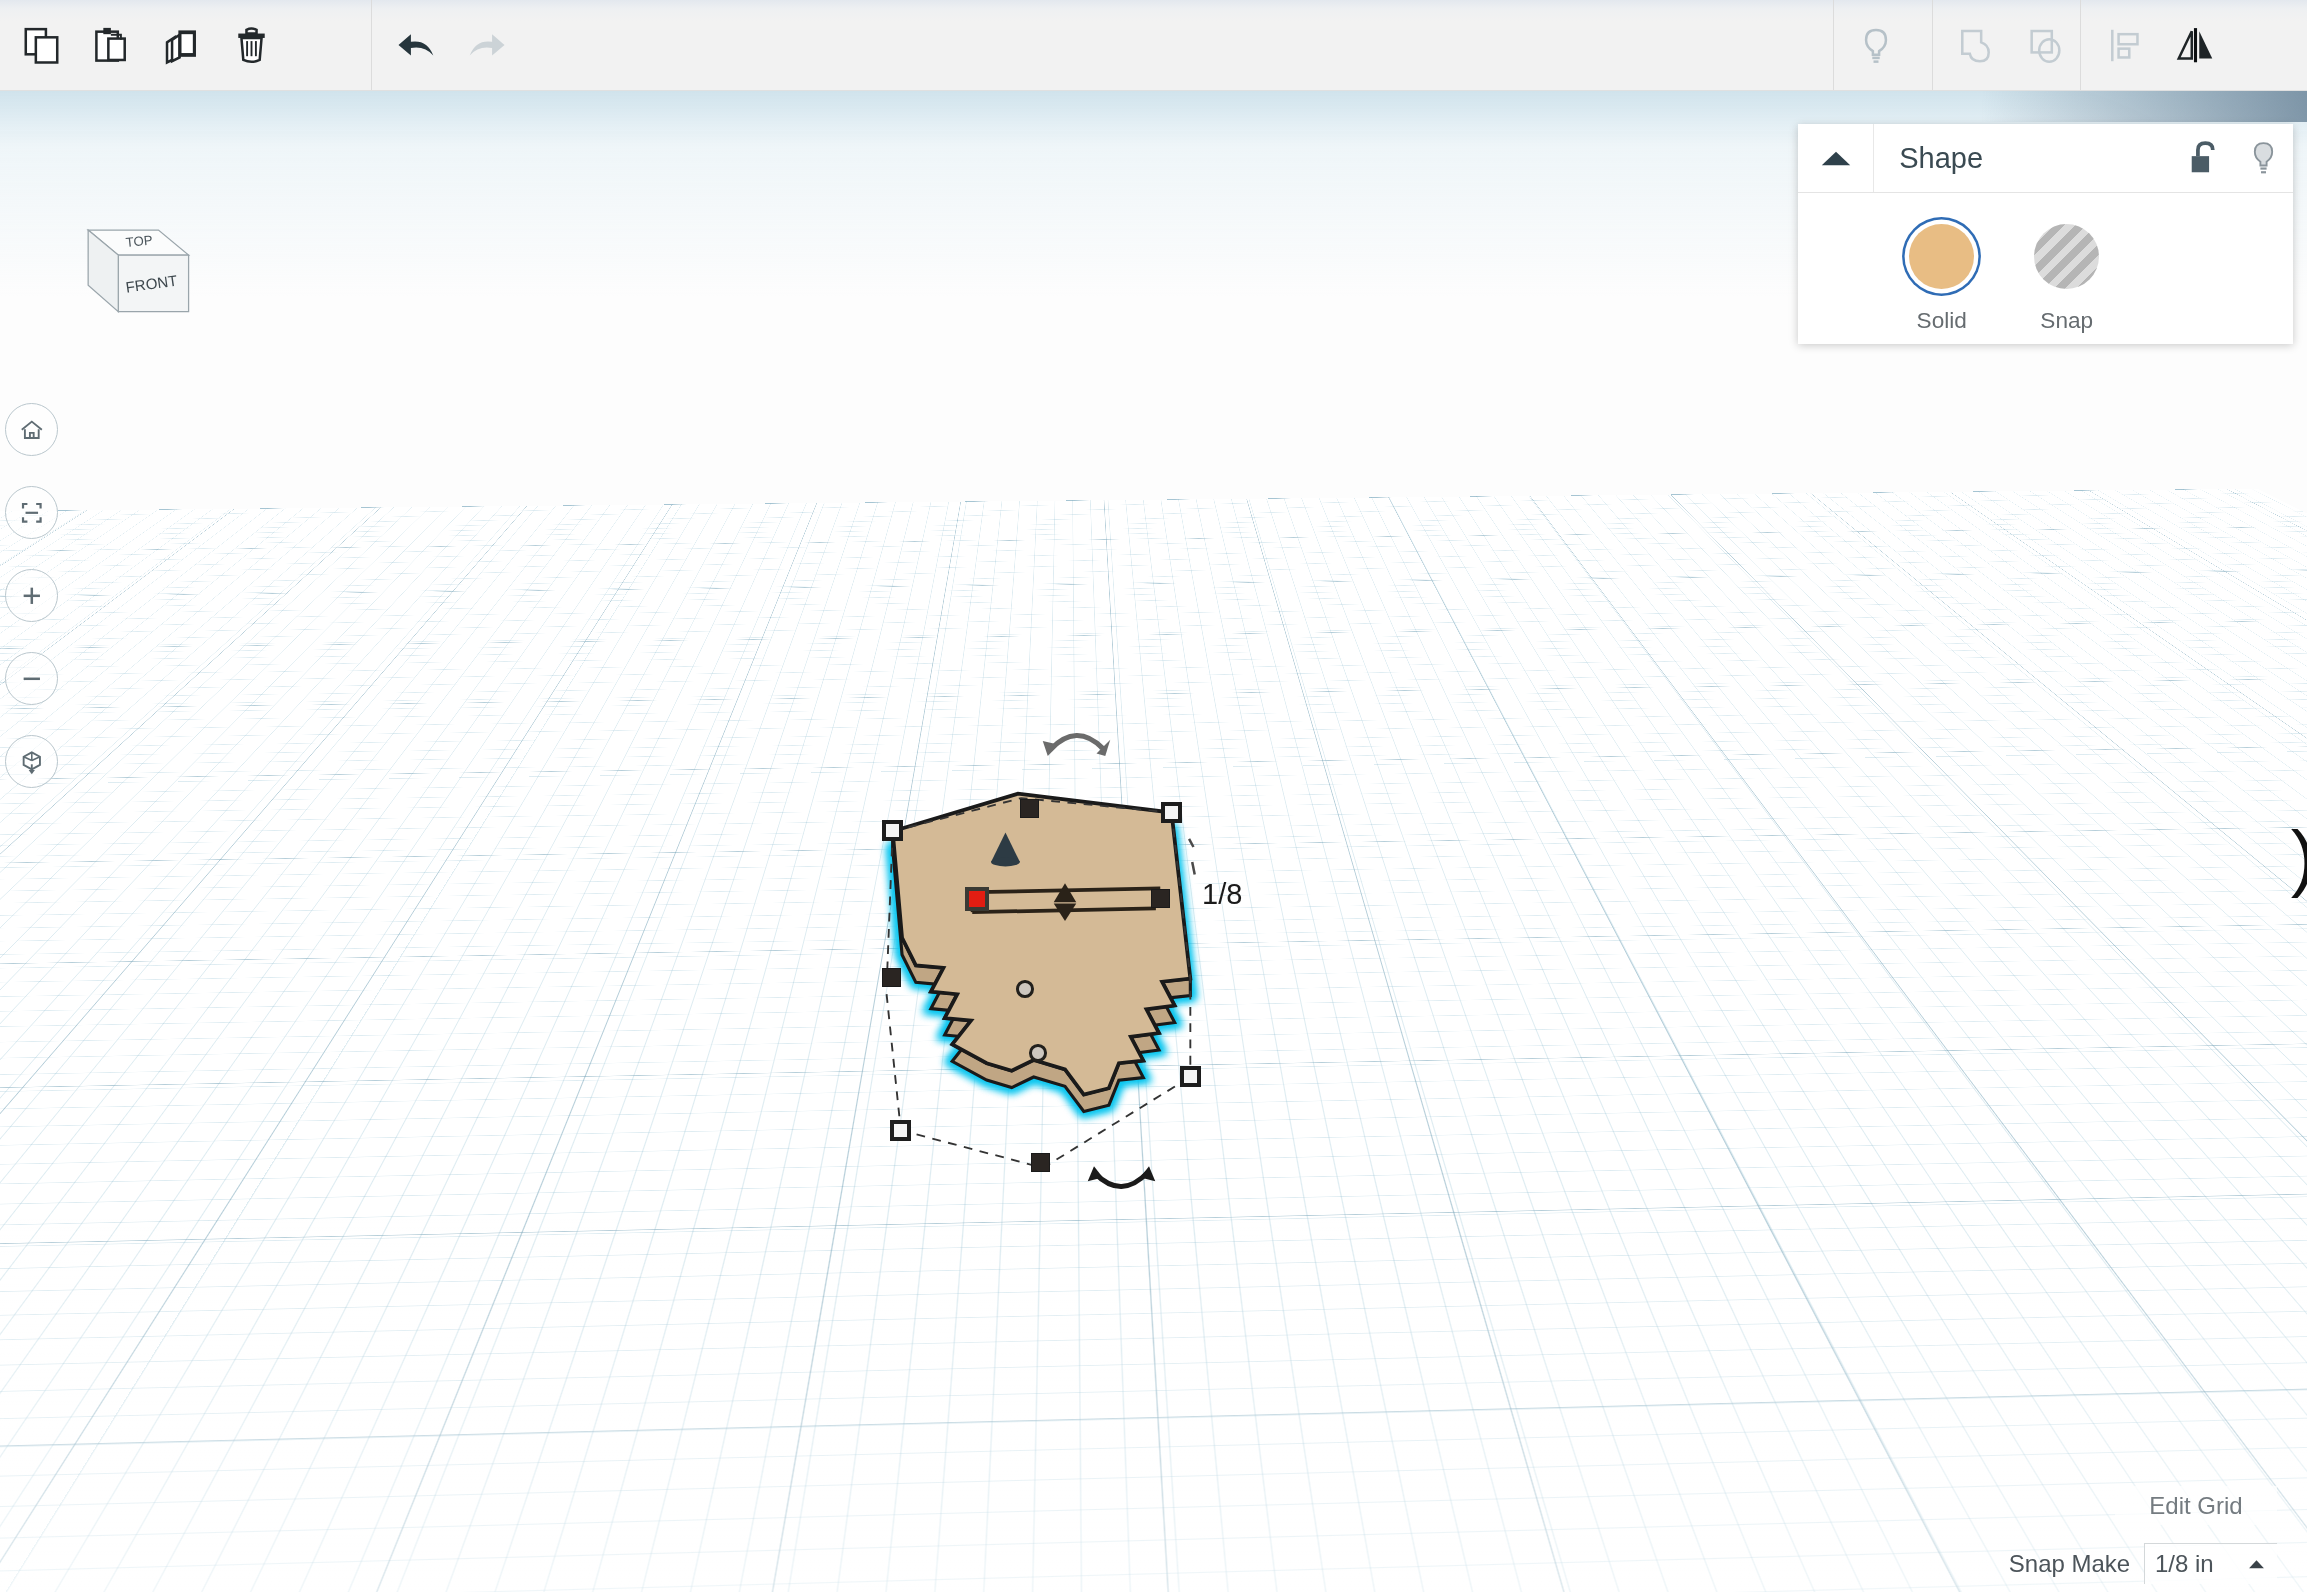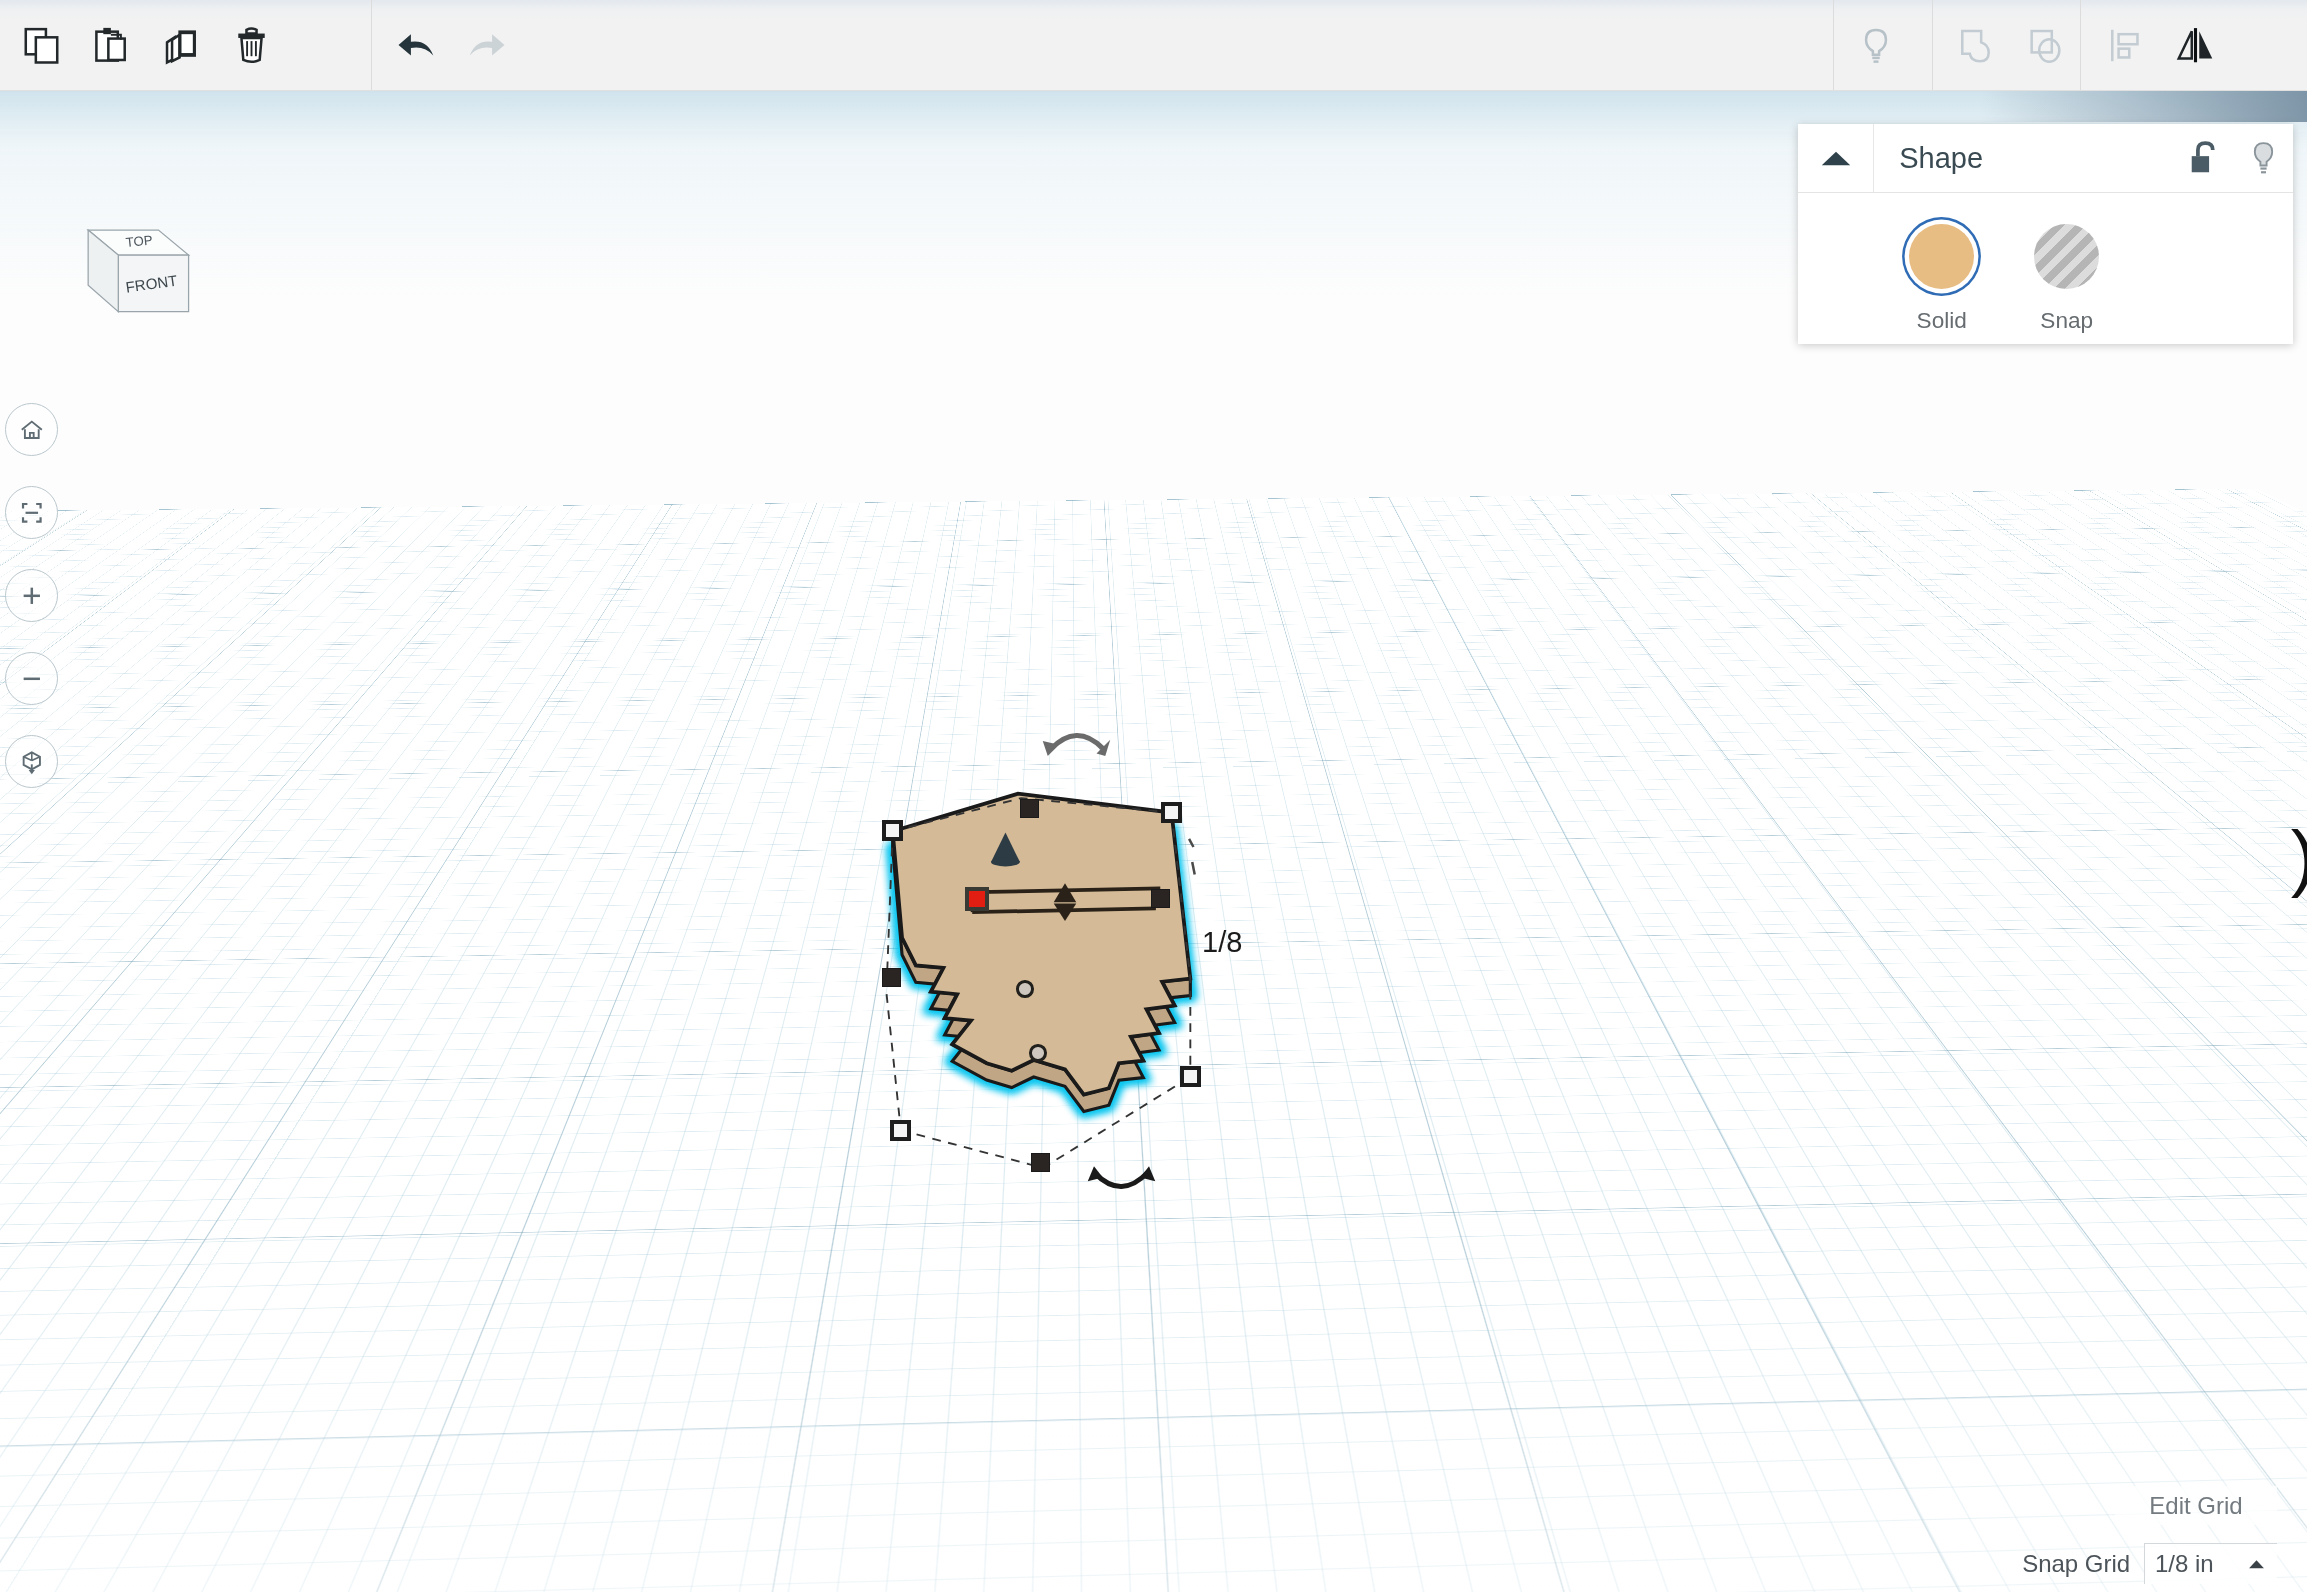--- a/index.html
+++ b/index.html
@@ -160,21 +160,20 @@
     border: 3.1px solid #22201c;
     box-sizing: border-box;
     cursor: pointer;
   }
   .dim-label {
     position: absolute;
     color: #1b1b1b;
     font-size: 29px;
     font-family: "Liberation Sans", sans-serif;
     white-space: nowrap;
-    margin-top: 48px;
   }
 
   
   #shape-panel {
     position: absolute;
     right: 13.8px; top: 124px;
     width: 495px;
     background: #ffffff;
     box-shadow: 0 1.9px 8.8px rgba(0,0,0,0.22);
     z-index: 50;
@@ -450,21 +449,21 @@
           <line x1="35" y1="14" x2="22" y2="20" stroke="#5f6c73" stroke-width="2.5"></line>
           <line x1="22" y1="26" x2="22" y2="39" stroke="#5f6c73" stroke-width="3"></line>
           <polygon points="22,42 17,35 27,35" fill="#5f6c73"></polygon>
         </svg>
       </div>
     </div>
 
     <div id="edit-grid-btn">Edit Grid</div>
 
     <div id="snap-row">
-      <div id="snap-label">Snap Grid</div>
+      <div id="snap-label">Snap Make</div>
       <div id="snap-select">
         <span id="snap-value">1/8 in</span>
         <svg width="21" height="13.8" viewBox="0 0 34 22">
           <polygon points="17,5 29,18 5,18" fill="#3a4248"></polygon>
         </svg>
       </div>
     </div>
   </div>
 
   <div id="toolbar">

